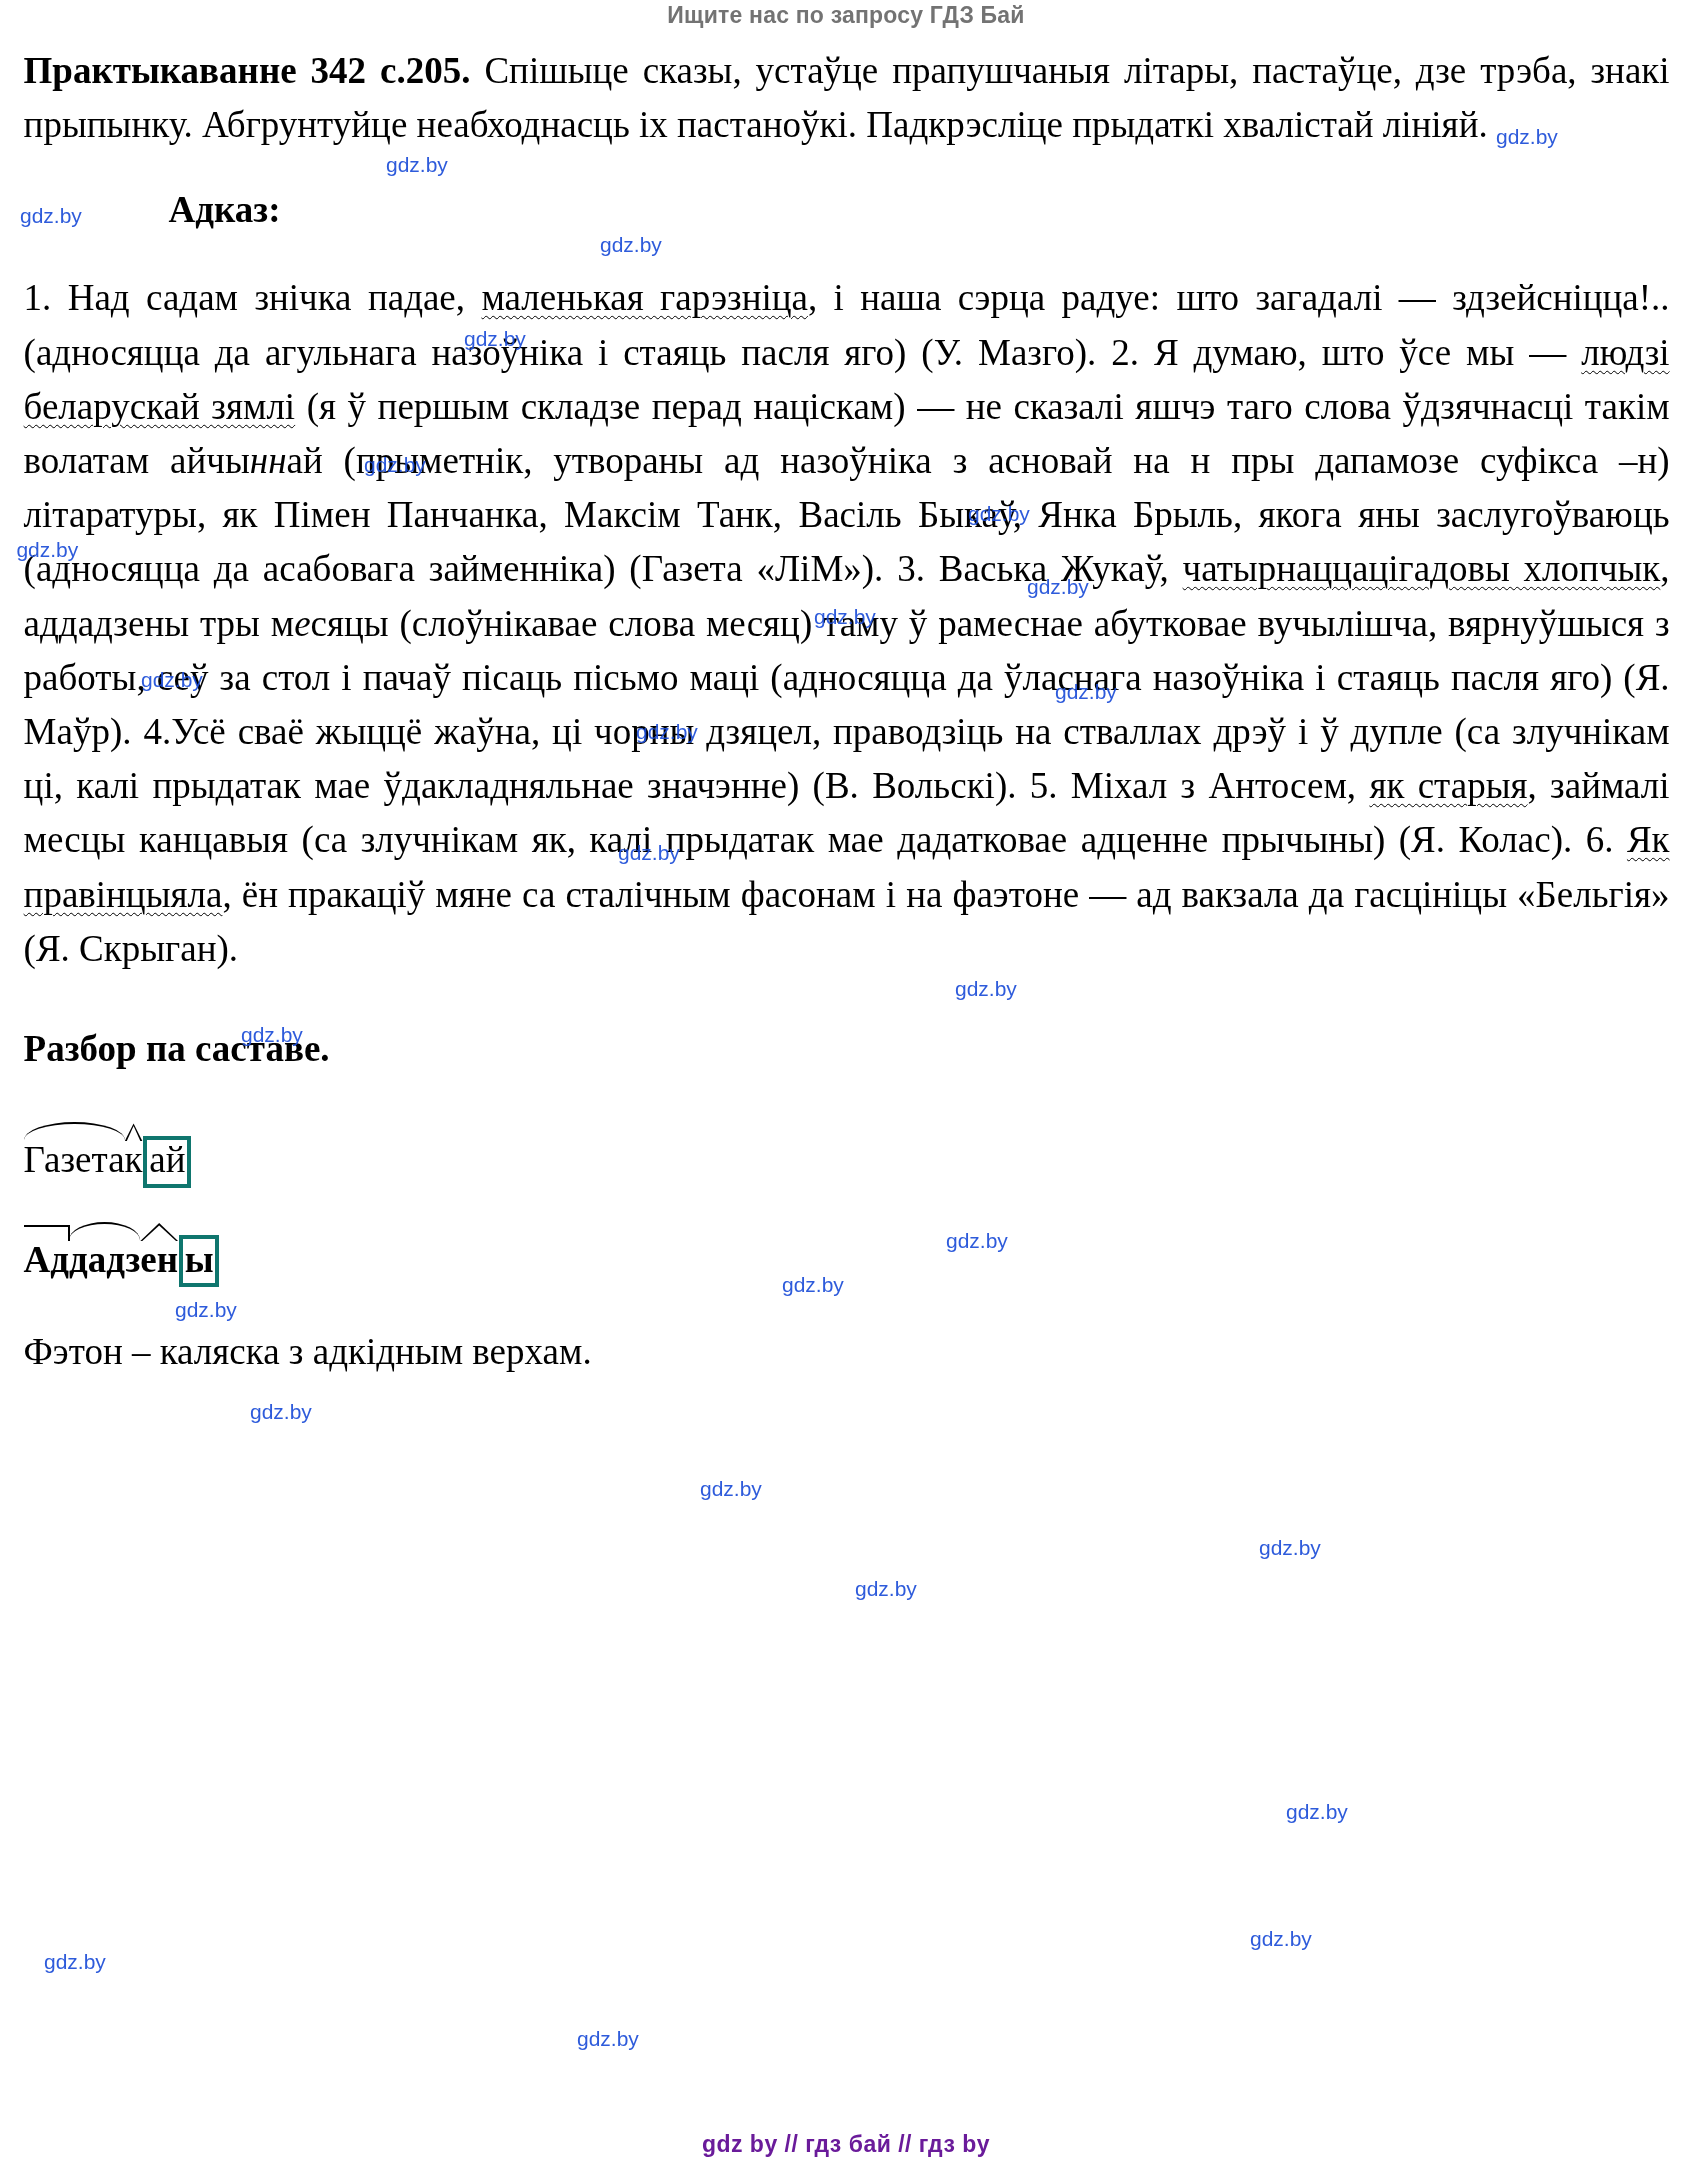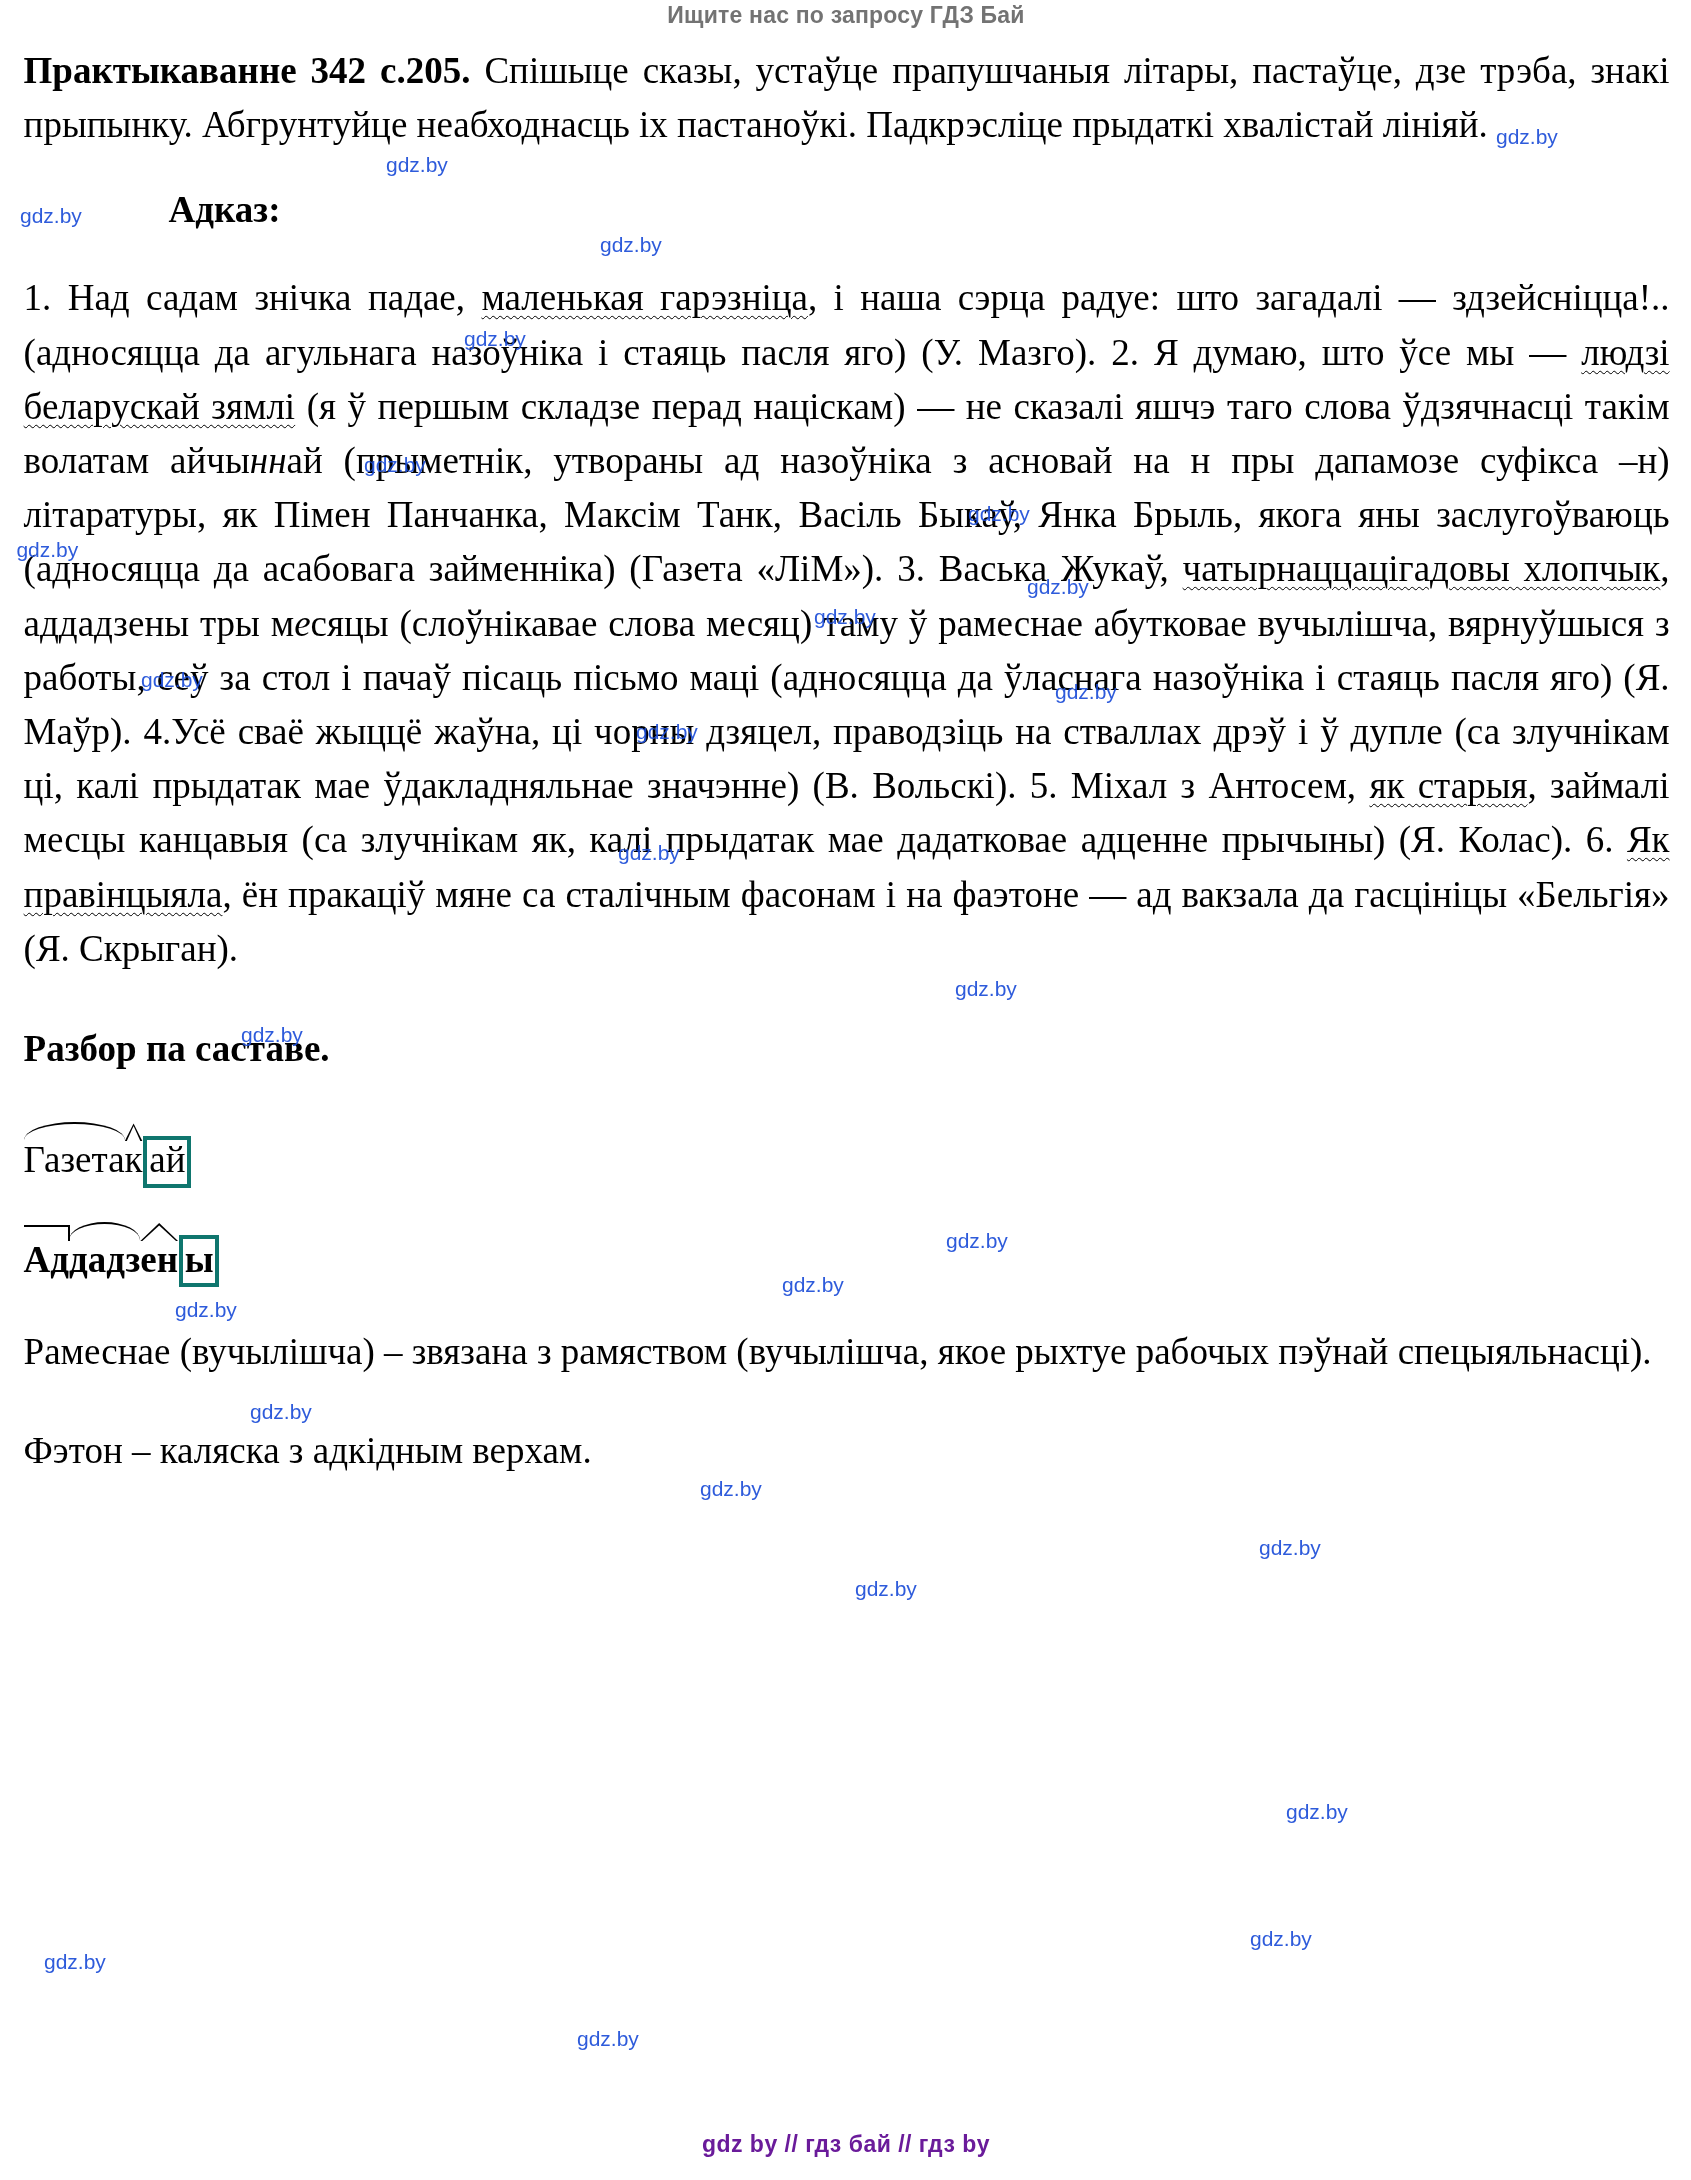--- a/index.html
+++ b/index.html
@@ -175,21 +175,20 @@
   <div id="razbor-head">Разбор па саставе.</div>
 
   <div class="morph-block">
     <span class="morph" id="morph-1"><span class="seg mk-root"><span>Газета</span></span><span class="seg mk-suffix"><span>к</span></span><span class="seg mk-ending"><span>ай</span></span></span>
   </div>
 
   <div class="morph-block" style="margin-bottom:38px;font-weight:bold;">
     <span class="morph" id="morph-2"><span class="seg mk-prefix"><span>Ад</span></span><span class="seg mk-root"><span>дадз</span></span><span class="seg mk-suffix"><span>ен</span></span><span class="seg mk-ending"><span>ы</span></span></span>
   </div>
 
-  <p class="para" style="margin-bottom:44px;">Рамеснае (вучылішча) – звязана з рамяством (вучылішча, якое рыхтуе рабочых пэўнай спецыяльнасці).</p>
 
   <p class="para">Фэтон – каляска з адкідным верхам.</p>
 
 </div>
 
 <div id="promo-bottom">gdz by  //  гдз бай  //  гдз by</div>
 
 <div class="wm" style="left: 1496px; top: 125px; font-size: 21px;">gdz.by</div>
 <div class="wm" style="left: 386px; top: 153px; font-size: 21px;">gdz.by</div>
 <div class="wm" style="left: 20px; top: 204px; font-size: 21px;">gdz.by</div>

